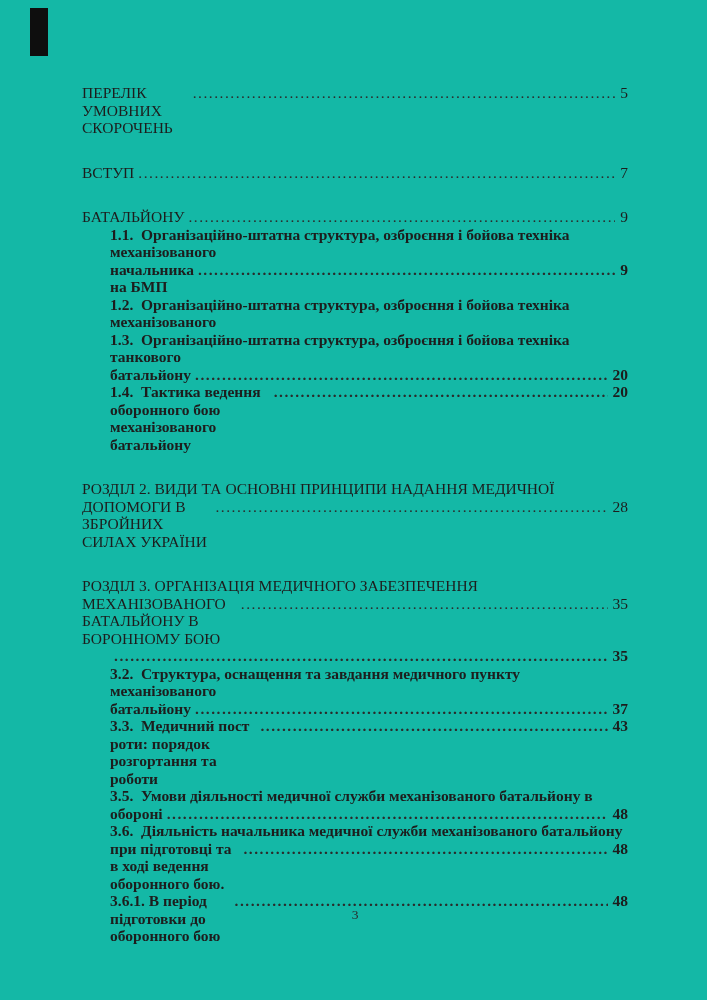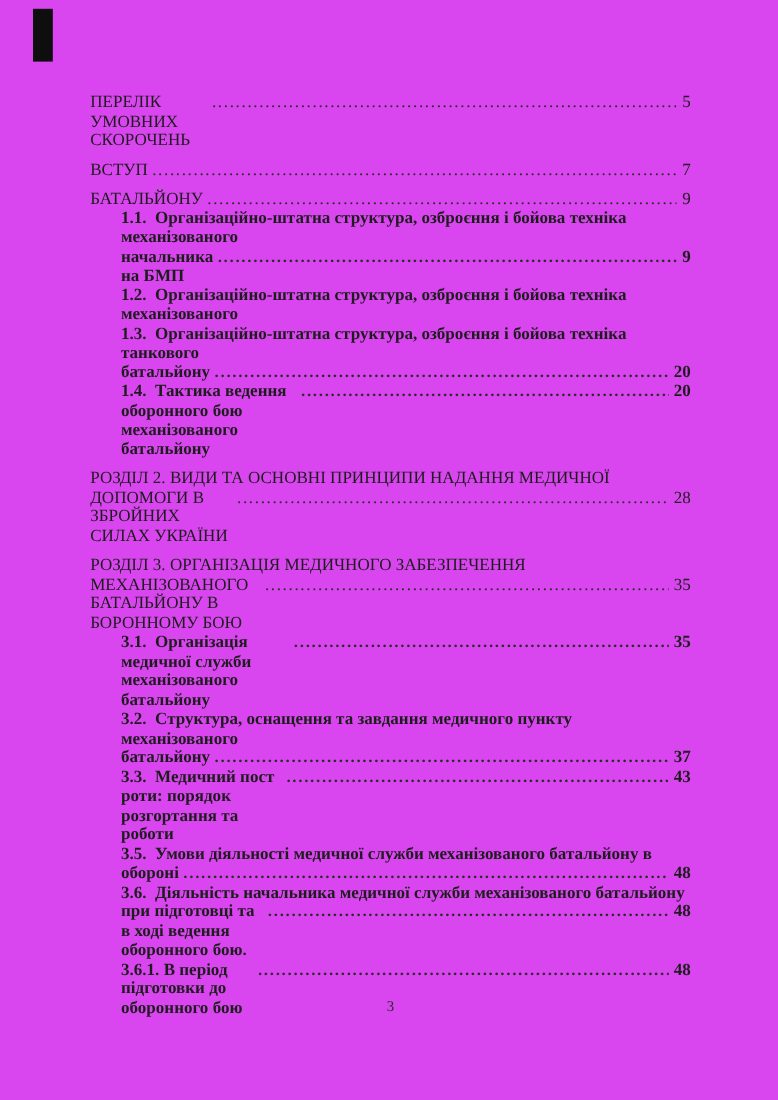--- a/index.html
+++ b/index.html
@@ -4,21 +4,21 @@
 <style>
   html, body {
     margin: 0;
     padding: 0;
     background: #ffffff;
   }
   .page {
     position: relative;
     width: 707px;
     height: 1000px;
-    background: #d946ef;
+    background: #14b8a6;
     font-family: "Liberation Serif", "DejaVu Serif", serif;
     color: #1d1d1d;
     overflow: hidden;
   }
   .scan-mark {
     position: absolute;
     left: 30px;
     top: 8px;
     width: 18px;
     height: 48px;
@@ -27,21 +27,21 @@
   .toc {
     position: absolute;
     left: 82px;
     top: 84px;
     width: 546px;
   }
   .entry {
     font-size: 15.5px;
     line-height: 17.5px;
   }
-  .entry.gap { margin-top: 9px; }
+  .entry.gap { margin-top: 27px; }
   .entry.l1 { padding-left: 28px; font-weight: bold; }
   .line { white-space: pre-wrap; }
   .line.final {
     display: flex;
     align-items: baseline;
   }
   .txt { flex: 0 1 auto; white-space: pre-wrap; }
   .leader {
     flex: 1 1 auto;
     overflow: hidden;
@@ -98,21 +98,21 @@
       </div>
       <div class="entry l0 gap">
         <div class="line">РОЗДІЛ 2. ВИДИ ТА ОСНОВНІ ПРИНЦИПИ НАДАННЯ МЕДИЧНОЇ</div>
         <div class="line final"><span class="txt">ДОПОМОГИ В ЗБРОЙНИХ СИЛАХ УКРАЇНИ</span><span class="leader"></span><span class="pg">28</span></div>
       </div>
       <div class="entry l0 gap">
         <div class="line">РОЗДІЛ 3. ОРГАНІЗАЦІЯ МЕДИЧНОГО ЗАБЕЗПЕЧЕННЯ</div>
         <div class="line final"><span class="txt">МЕХАНІЗОВАНОГО БАТАЛЬЙОНУ В БОРОННОМУ БОЮ</span><span class="leader"></span><span class="pg">35</span></div>
       </div>
       <div class="entry l1">
-        <div class="line final"><span class="txt">3.1.  Організація медичної служби механізованого батальйону</span><span class="leader"></span><span class="pg">35</span></div>
+        <div class="line final"><span class="leader"></span><span class="pg">35</span></div>
       </div>
       <div class="entry l1">
         <div class="line">3.2.  Структура, оснащення та завдання медичного пункту механізованого</div>
         <div class="line final"><span class="txt">батальйону</span><span class="leader"></span><span class="pg">37</span></div>
       </div>
       <div class="entry l1">
         <div class="line final"><span class="txt">3.3.  Медичний пост роти: порядок розгортання та роботи</span><span class="leader"></span><span class="pg">43</span></div>
       </div>
       <div class="entry l1">
         <div class="line">3.5.  Умови діяльності медичної служби механізованого батальйону в</div>

